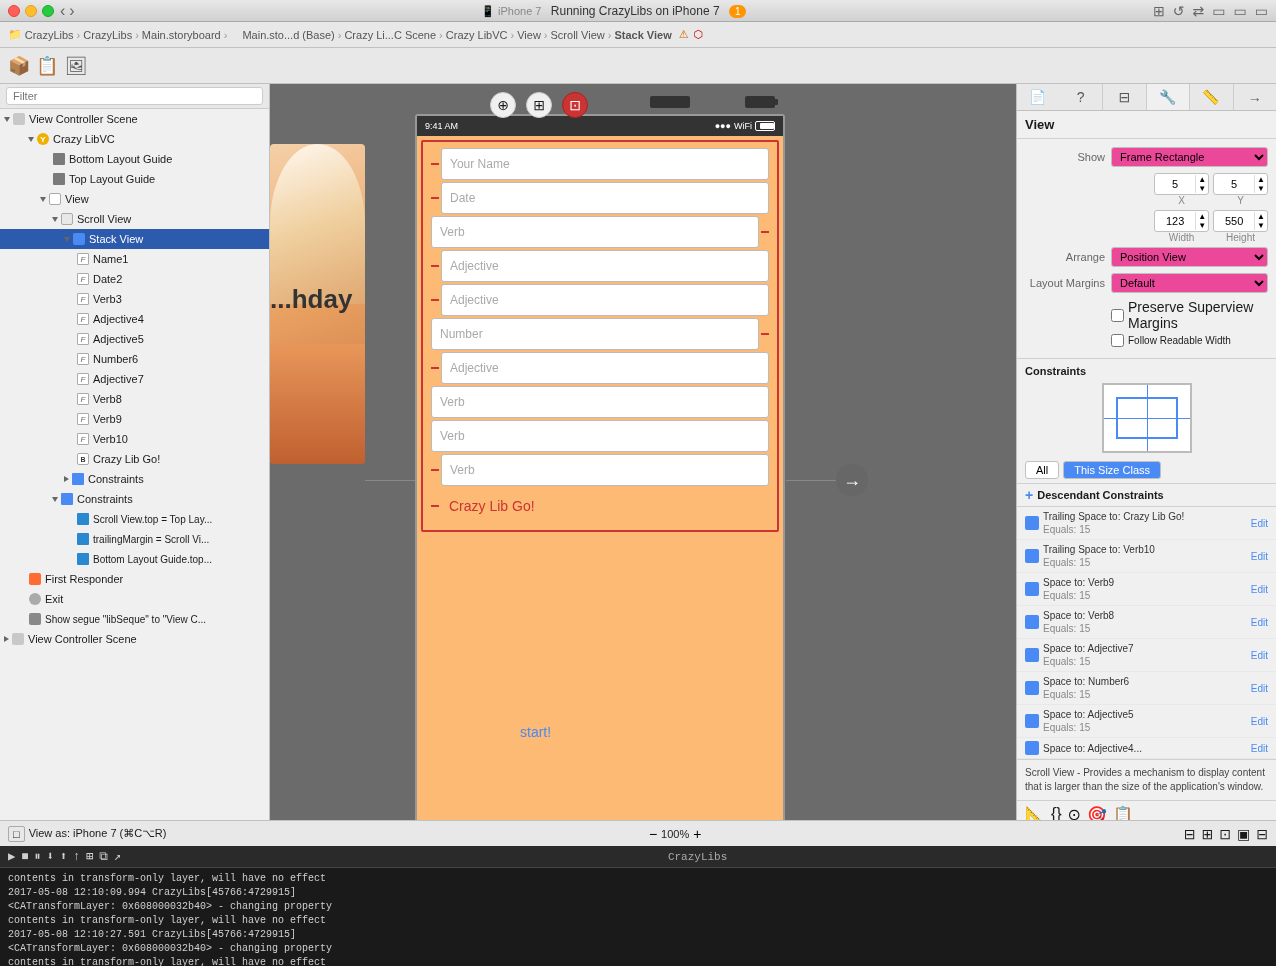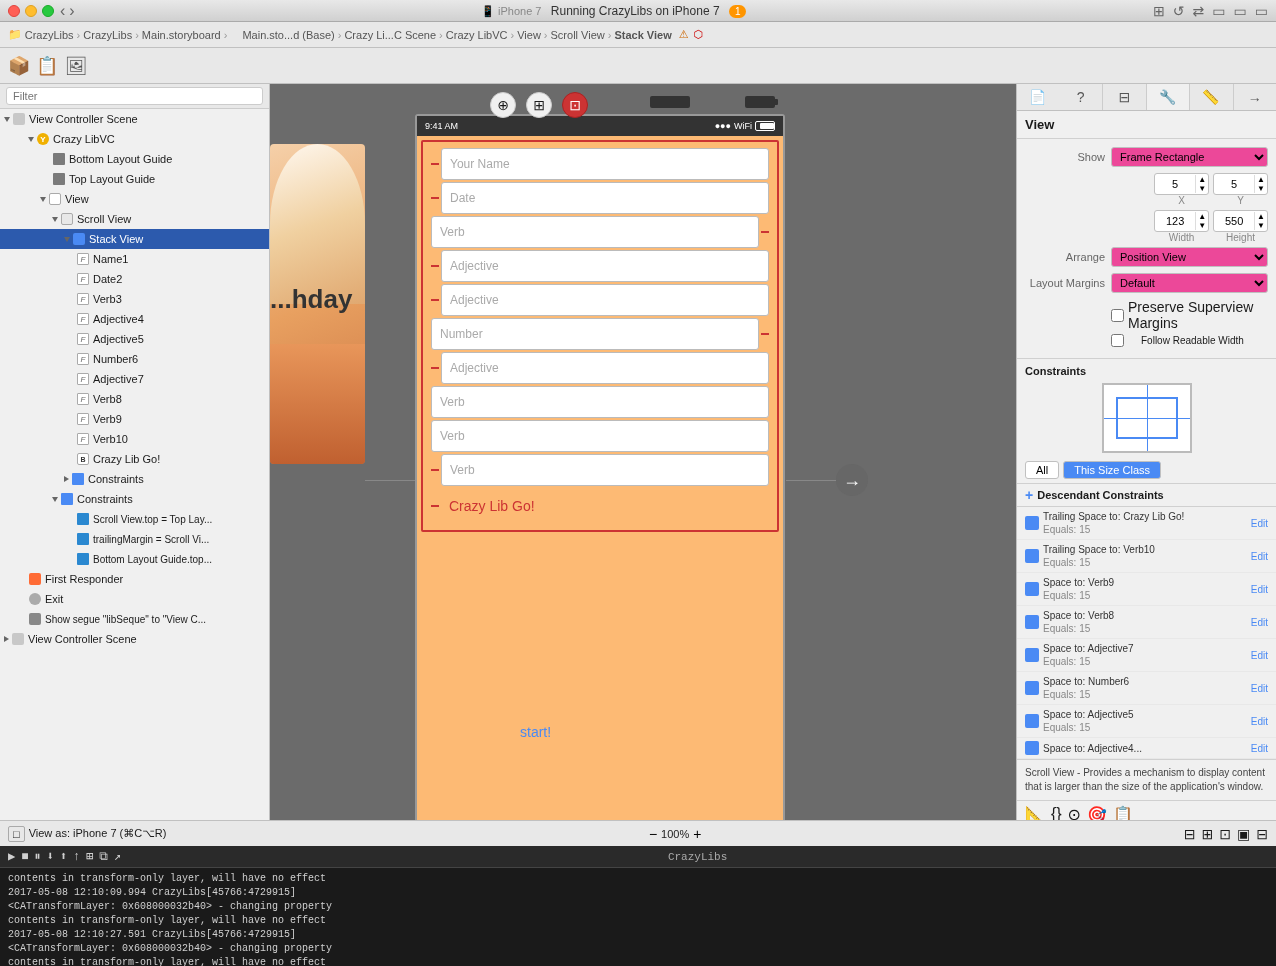--- a/index.html
+++ b/index.html
@@ -515,21 +515,21 @@
           <option>Default</option>
         </select>
       </div>
 
       <div style="display:flex;align-items:center;margin-left:86px;margin-bottom:3px;">
         <input type="checkbox" style="">
         <span style="font-size:14px;margin-left:4px;">Preserve Superview Margins</span>
       </div>
       <div style="display:flex;align-items:center;margin-left:86px;margin-bottom:3px;">
         <input type="checkbox" style="">
-        <span style="font-size:10px;margin-left:17px;">Follow Readable Width</span>
+        <span style="font-size:10px;margin-left:4px;">Follow Readable Width</span>
       </div>
     </div>
 
     <div style="padding:6px 8px 2px;font-weight:bold;font-size:11px;">Constraints</div>
 
     <div style="display:flex;justify-content:center;padding:4px 8px;gap:6px;">
       <div style="width:90px;height:70px;border:2px solid #bbb;position:relative;background:white;">
         <div style="position:absolute;top:12px;left:12px;right:12px;bottom:12px;border:2px solid #4a8af4;"></div>
         <div style="position:absolute;top:50%;left:0;right:0;height:1px;background:#4a8af4;"></div>
         <div style="position:absolute;left:50%;top:0;bottom:0;width:1px;background:#4a8af4;"></div>

